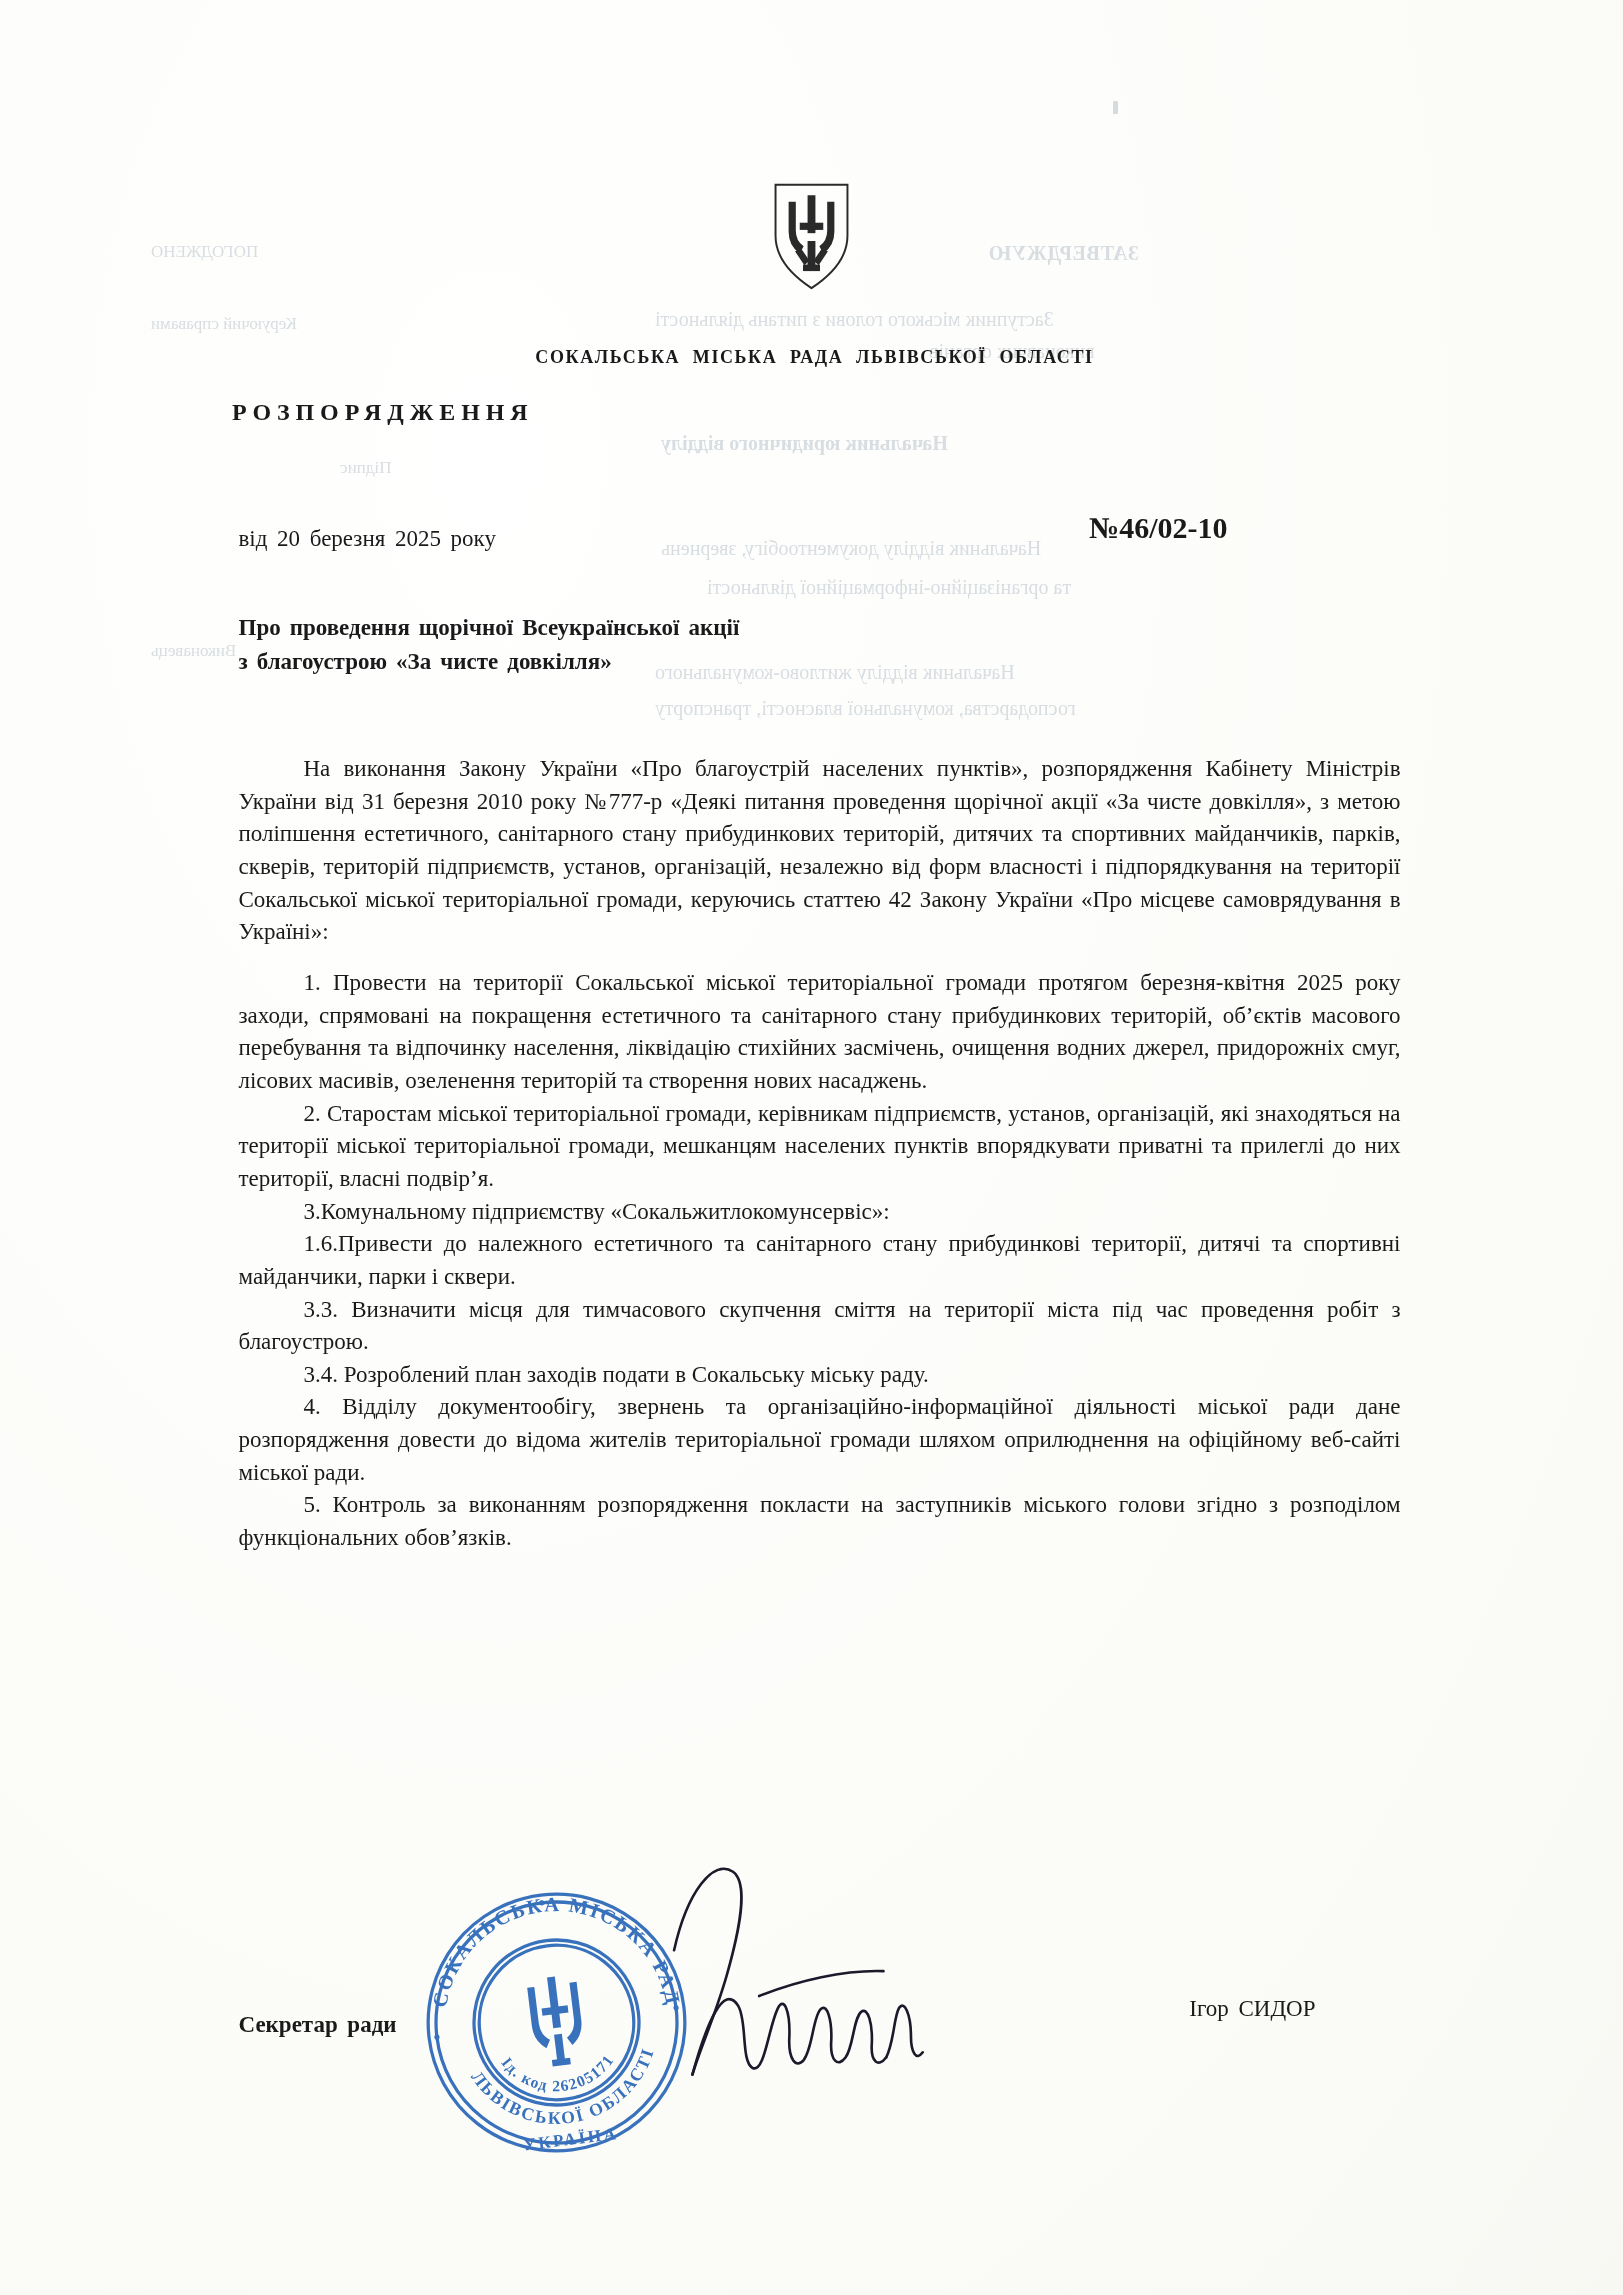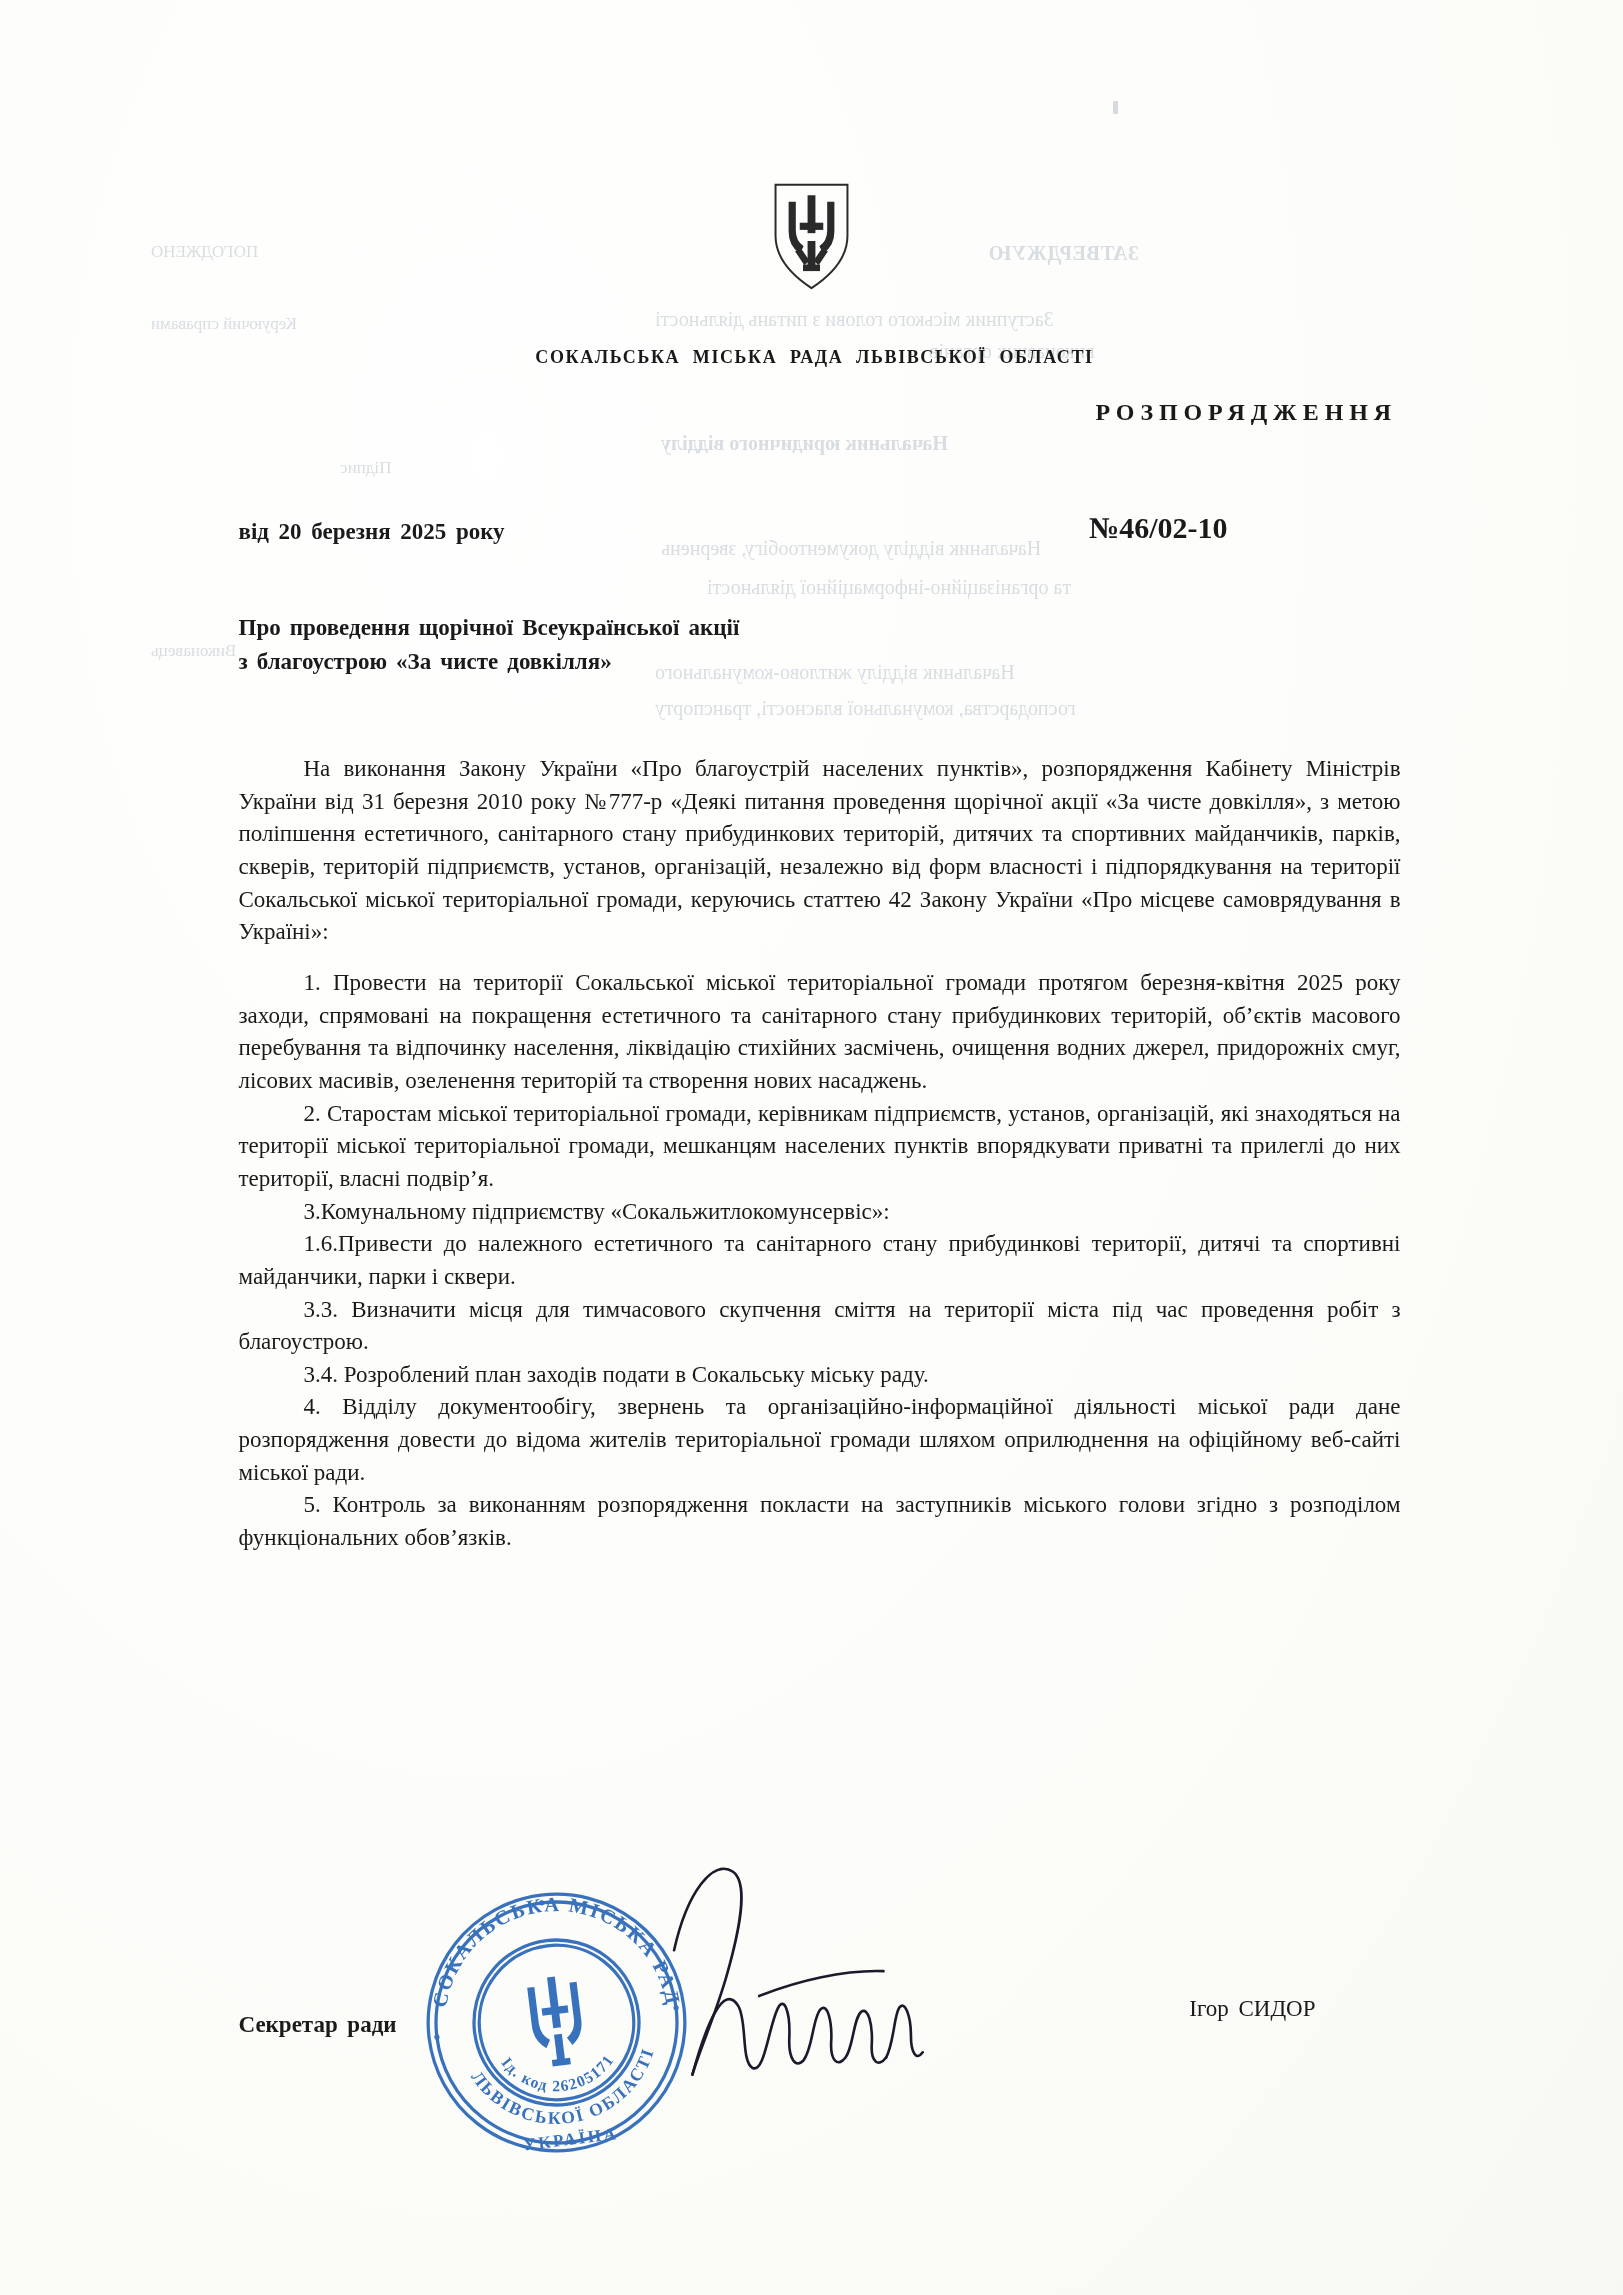--- a/index.html
+++ b/index.html
@@ -53,40 +53,40 @@
     font-size: 18px;
     font-weight: bold;
     letter-spacing: 1.6px;
     word-spacing: 6.5px;
   }
   .doc-type {
     position: absolute;
     left: 0;
     top: 399px;
     width: 1165px;
-    text-align: right;
+    text-align: left;
     font-size: 24px;
     font-weight: bold;
     letter-spacing: 5.9px;
     word-spacing: 3.9px;
   }
 
   .meta-row {
     position: absolute;
     left: 0;
     top: 511px;
     width: 1165px;
     height: 31px;
   }
   .meta-date {
     position: absolute;
     left: 6.5px;
-    top: 8px;
-    font-size: 23px;
-    font-weight: bold;
+    top: 15px;
+    font-size: 23px;
+    font-weight: normal;
     word-spacing: 3.9px;
   }
   .meta-number {
     position: absolute;
     left: 857px;
     top: 0;
     font-size: 30px;
     font-weight: bold;
   }
 

